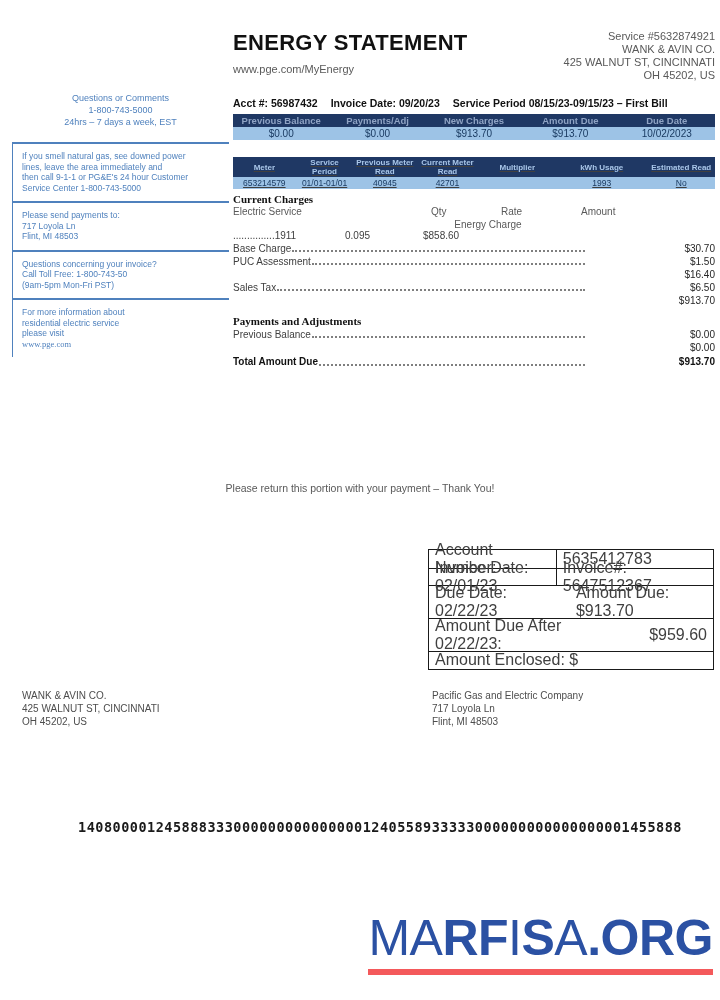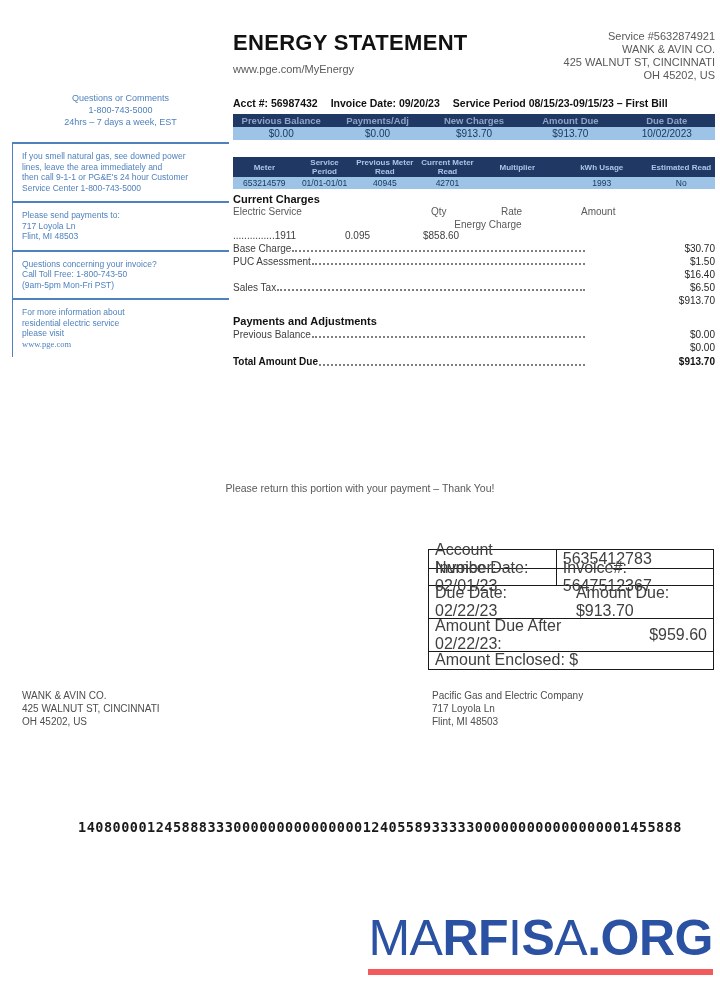--- a/index.html
+++ b/index.html
@@ -26,25 +26,25 @@
   .mast-right { text-align:right; font-size:11px; color:#595959; line-height:13px; }
   .acct-line { margin-top:15px; font-size:10.5px; font-weight:bold; color:#111111; white-space:nowrap; }
   .acct-line span { margin-right:13px; }
   .acct-line span:last-child { margin-right:0; }
 
   table { border-collapse:collapse; width:100%; }
   .sum-table { margin-top:5px; }
   .sum-table th { background:#1f3864; color:#8fa3c4; font-size:9.5px; font-weight:bold; padding:1px 2px; text-align:center; }
   .sum-table td { background:#9dc3e6; color:#17375e; font-size:10px; padding:1px 2px; text-align:center; }
 
-  .meter-table { margin-top:17px; }
+  .meter-table { margin-top:17px;text-decoration:underline; }
   .meter-table th { background:#1f3864; color:#a9c6e8; font-size:8px; font-weight:bold; padding:1px 2px; text-align:center; line-height:9px; }
   .meter-table td { background:#9dc3e6; color:#17375e; font-size:8.5px; padding:1px 2px; text-align:center; }
 
-  .sec-title { margin-top:4px; font-size:11px; font-weight:bold; color:#111111; }
+  .sec-title { margin-top:4px; font-size:11px; font-weight:bold; color:#111111;font-family:Liberation Serif, serif; }
   .svc-row { margin-top:1px; color:#595959; font-size:10px; }
   .svc-row .svc { display:inline-block; width:198px; }
   .svc-row .cq { display:inline-block; width:70px; }
   .svc-row .cr { display:inline-block; width:80px; }
   .ec-label { margin-left:28px; margin-top:2px; color:#595959;text-align:center; }
   .ec-line { color:#404040; }
   .ec-line .s1 { display:inline-block; width:112px; }
   .ec-line .s2 { display:inline-block; width:78px; }
 
   .ci { display:flex; align-items:flex-end; margin-top:1.5px; line-height:11.5px; }

